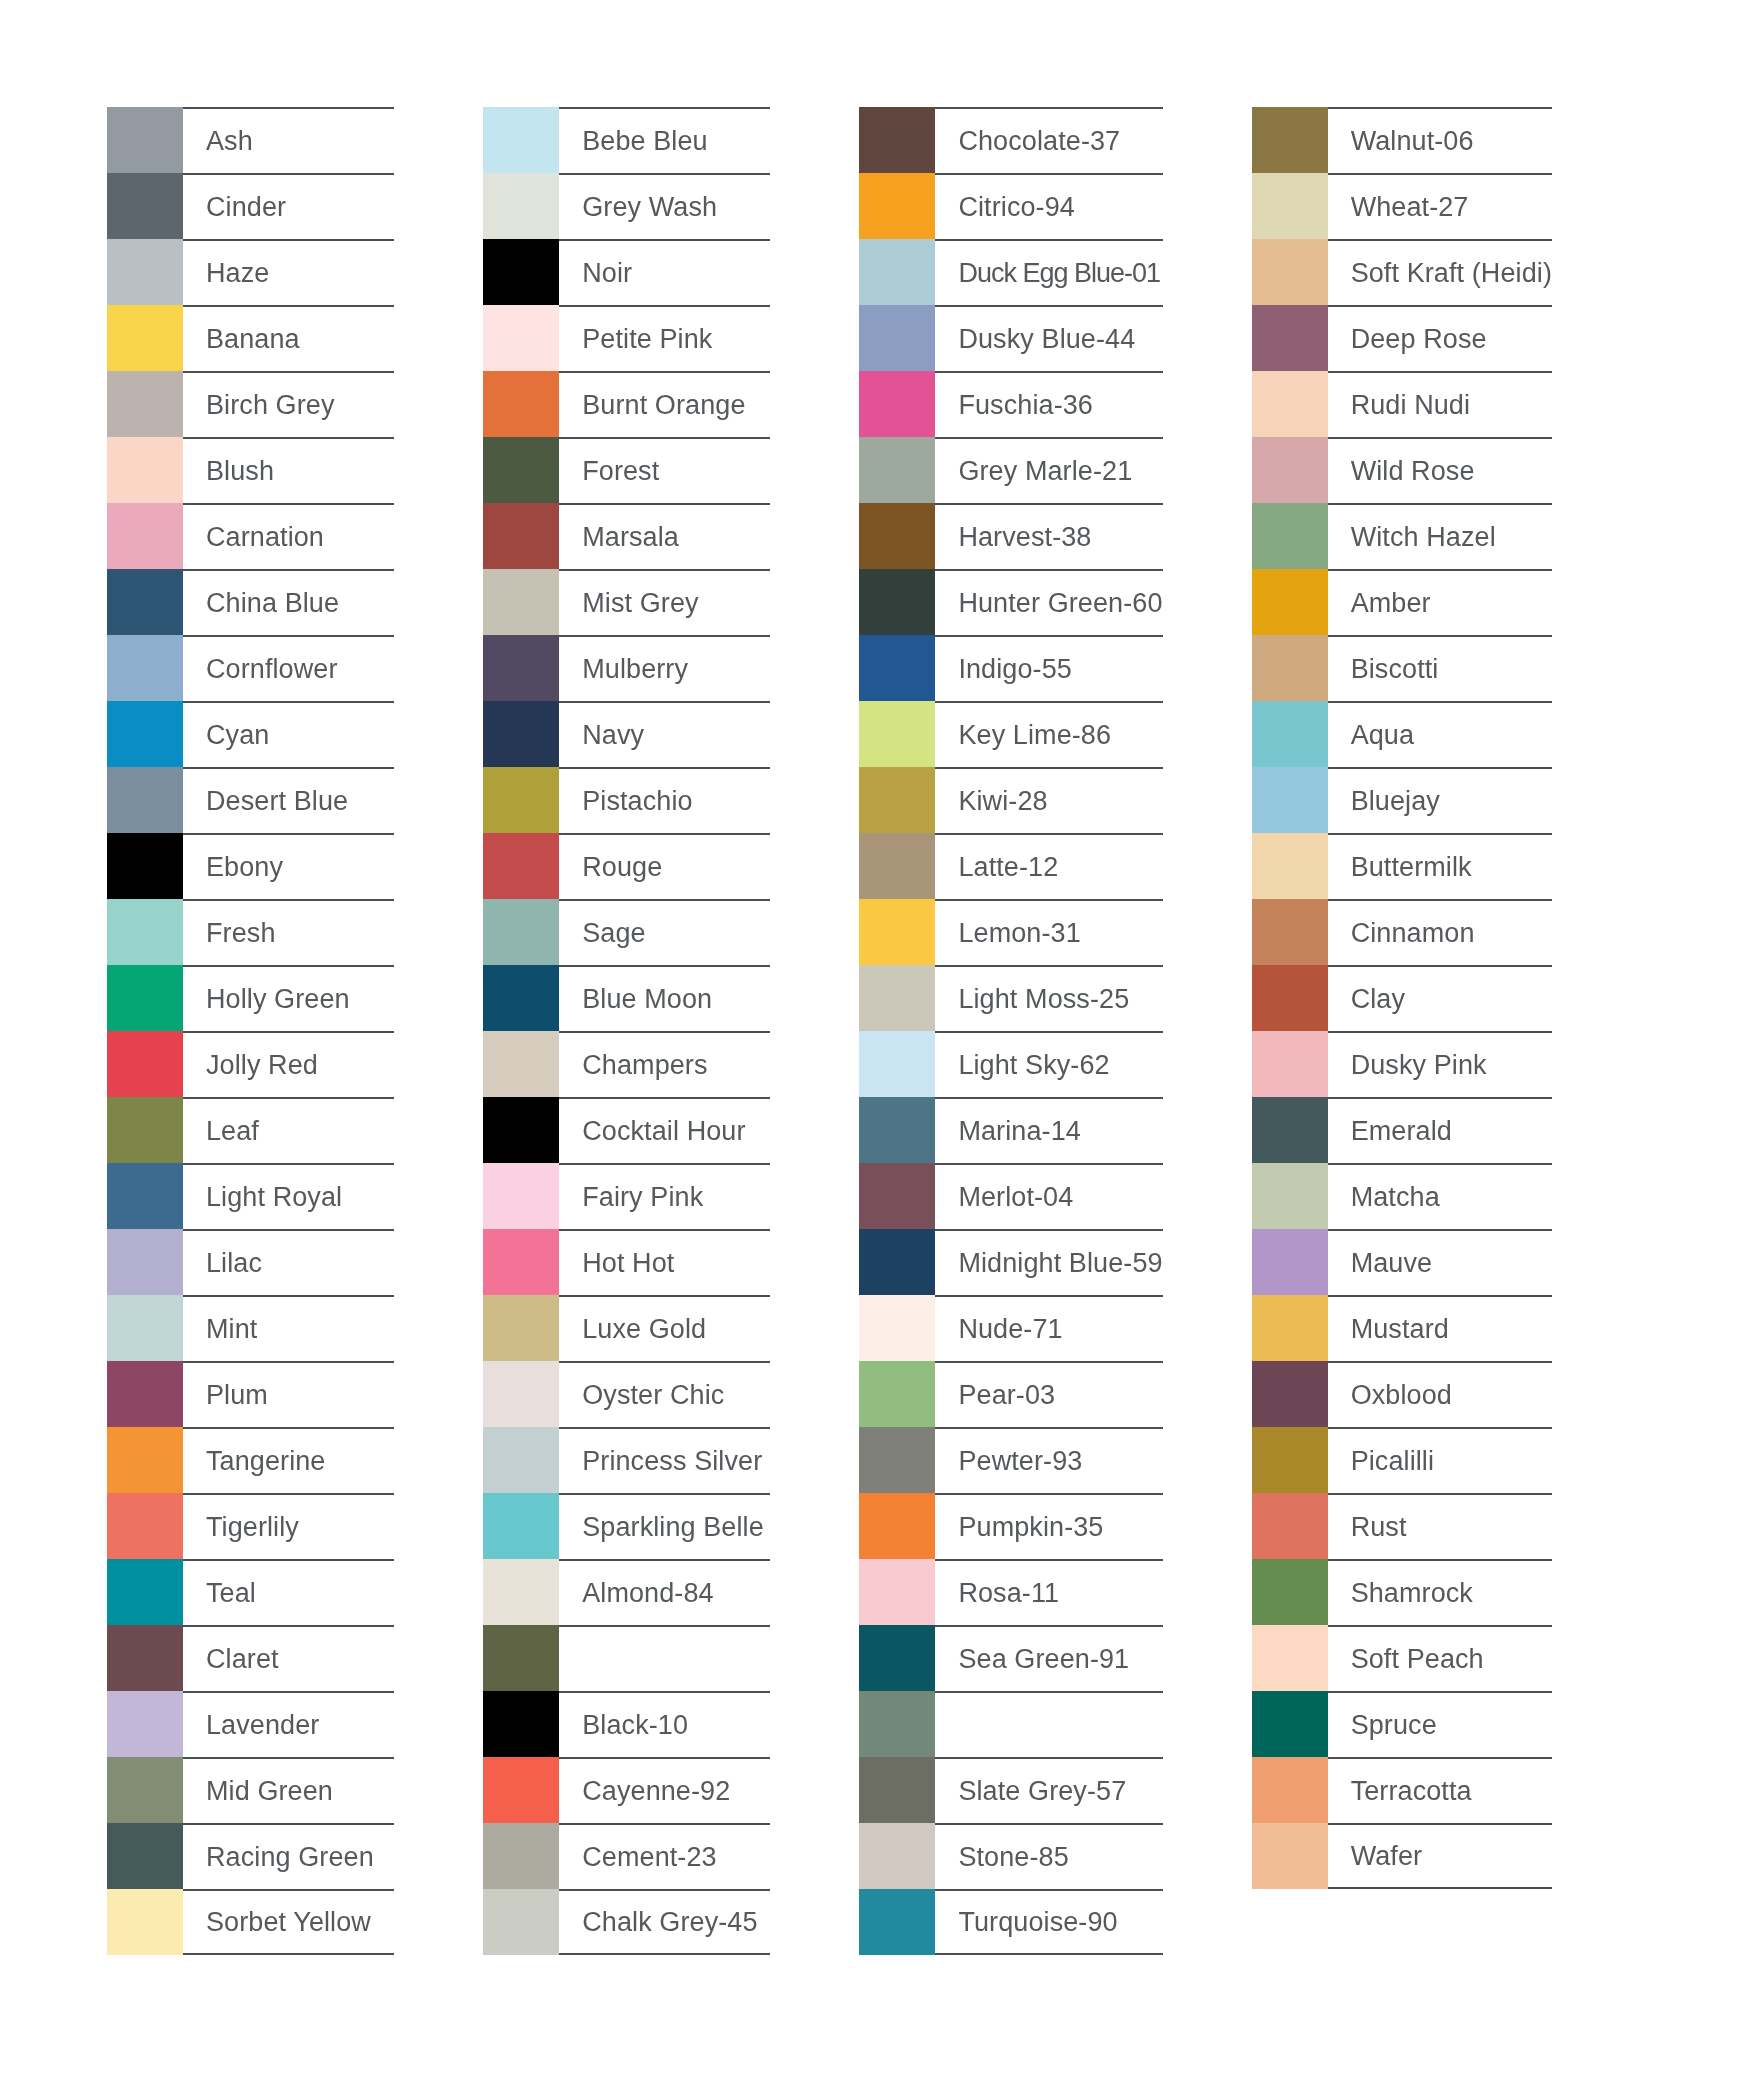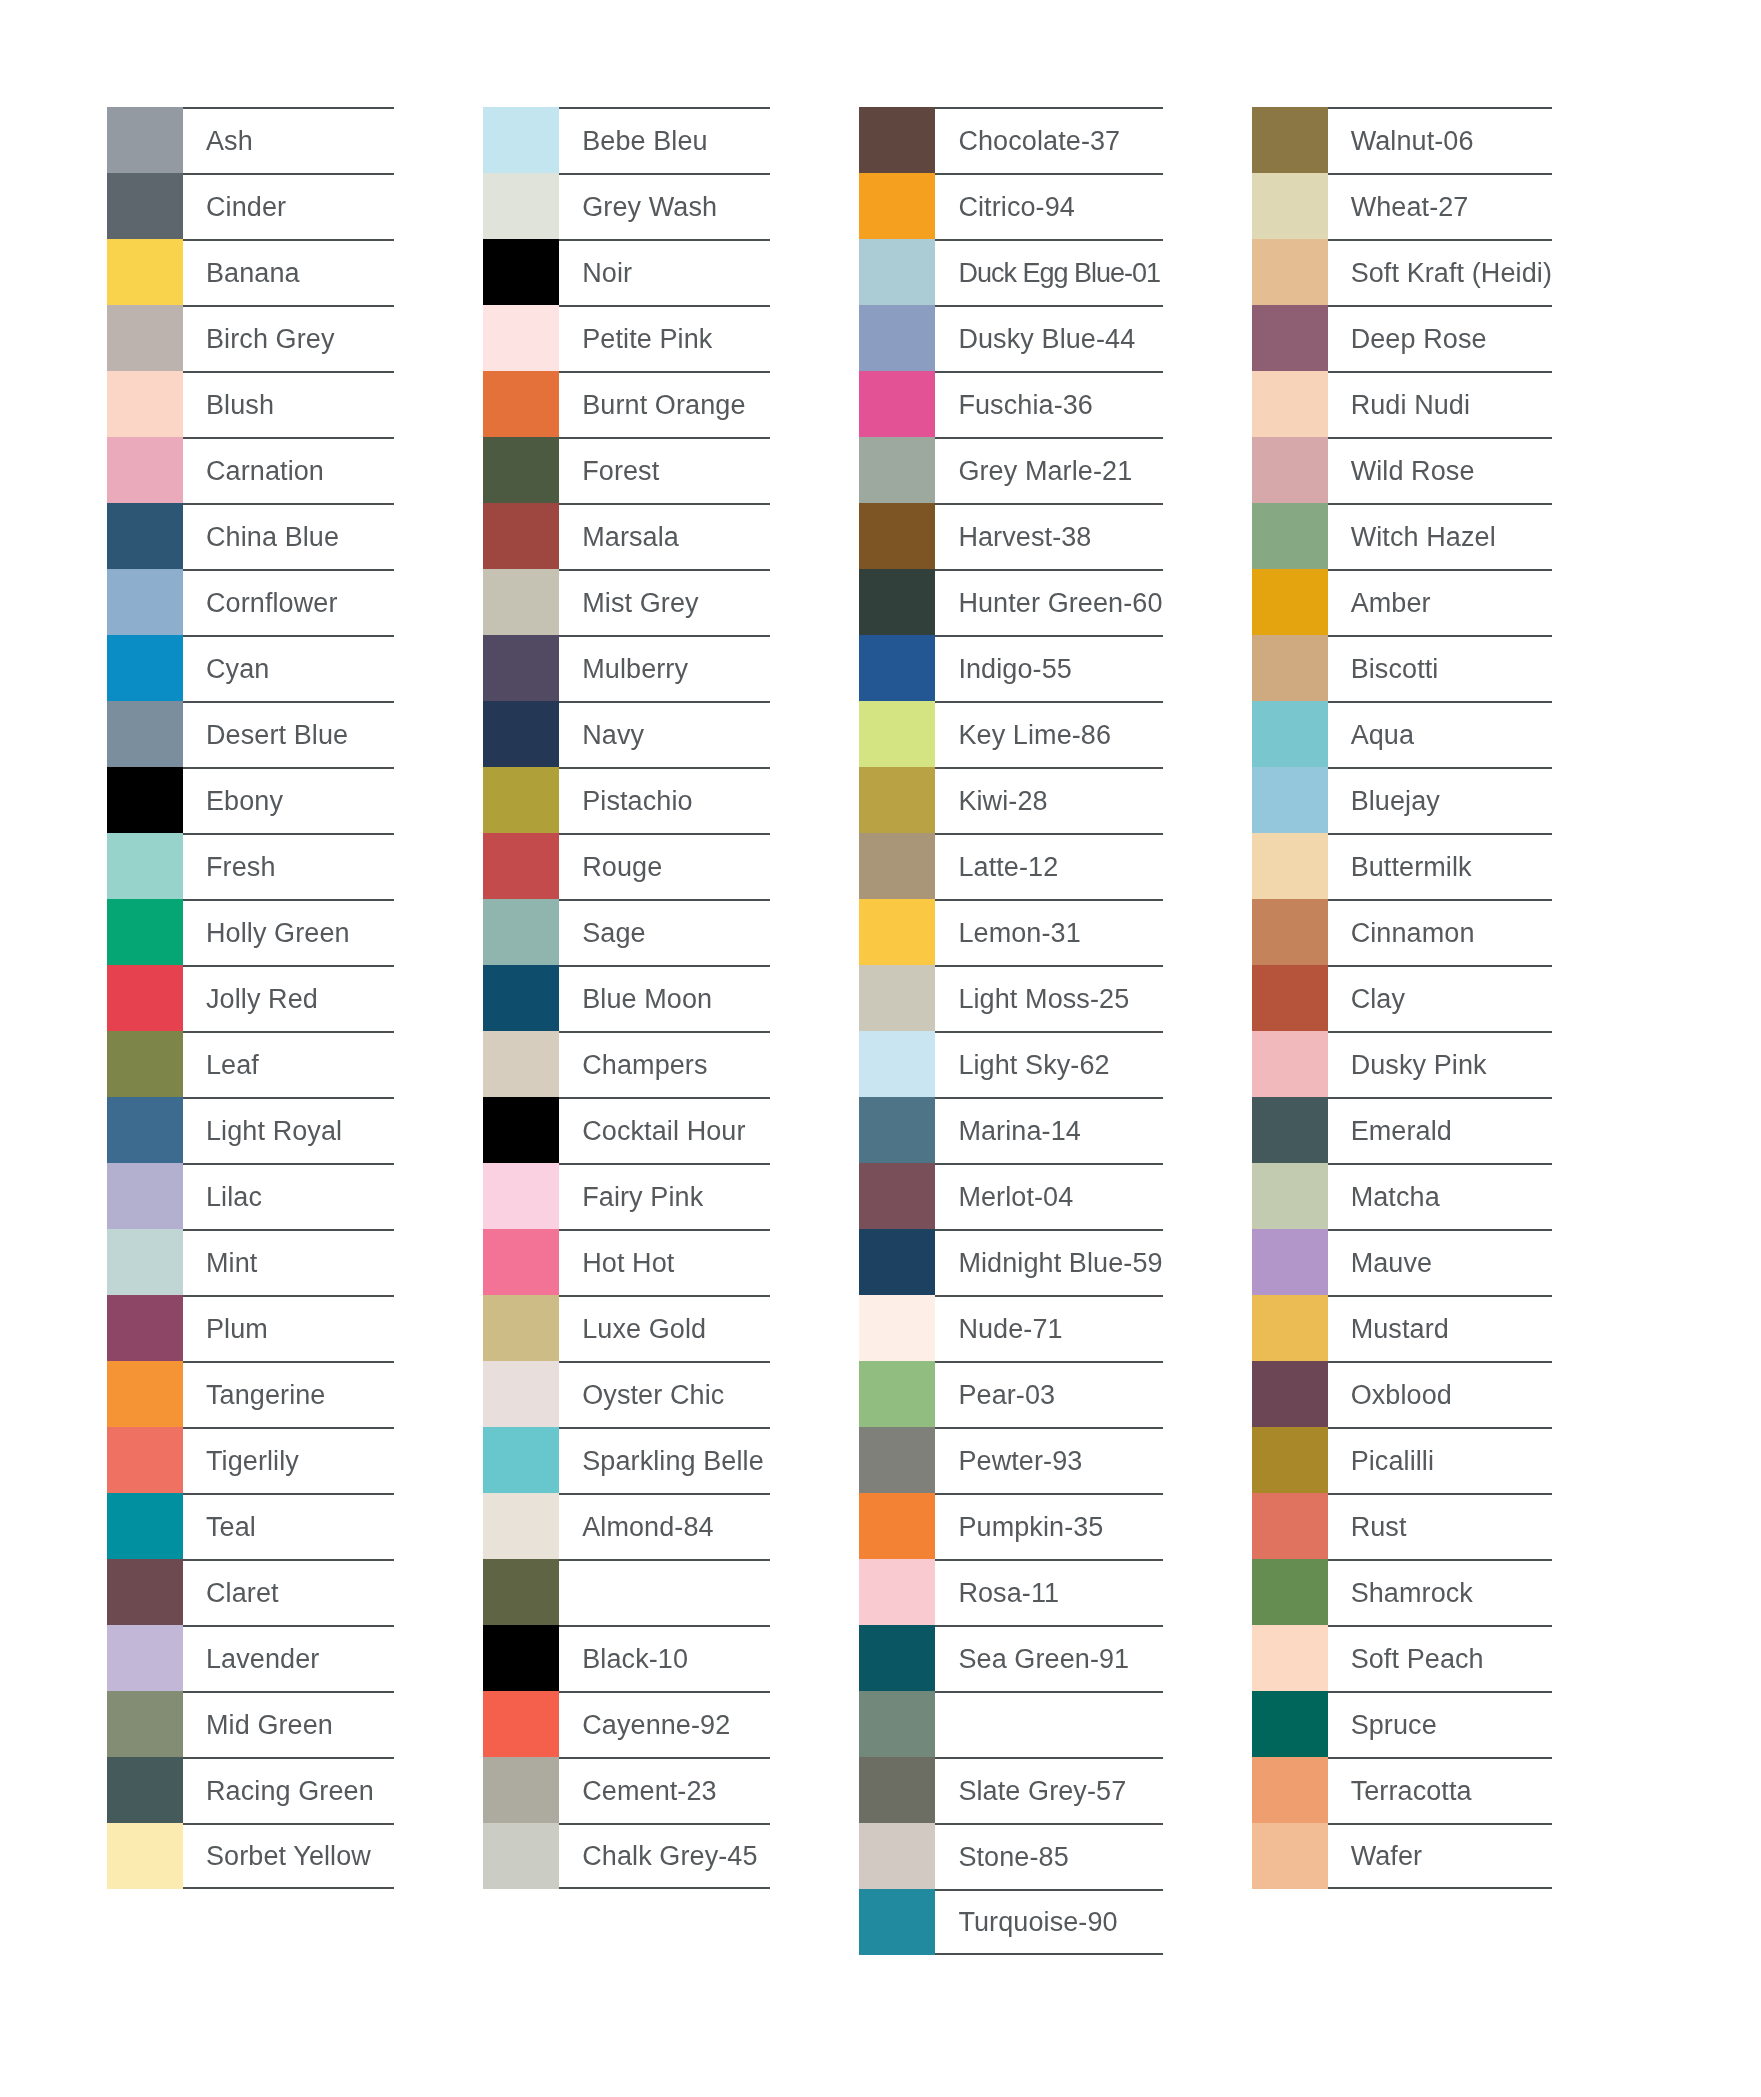--- a/index.html
+++ b/index.html
@@ -93,20 +93,26 @@
             <span class="swatch-label">Ash</span>
           </div>
         </div>
         <div class="swatch-row">
           <div class="swatch-chip" style="background: rgb(93, 102, 108);"></div>
           <div class="swatch-label-cell">
             <span class="swatch-label">Cinder</span>
           </div>
         </div>
         <div class="swatch-row">
+          <div class="swatch-chip" style="background: rgb(185, 191, 196);"></div>
+          <div class="swatch-label-cell">
+            <span class="swatch-label">Haze</span>
+          </div>
+        </div>
+        <div class="swatch-row">
           <div class="swatch-chip" style="background: rgb(248, 211, 75);"></div>
           <div class="swatch-label-cell">
             <span class="swatch-label">Banana</span>
           </div>
         </div>
         <div class="swatch-row">
           <div class="swatch-chip" style="background: rgb(189, 179, 174);"></div>
           <div class="swatch-label-cell">
             <span class="swatch-label">Birch Grey</span>
           </div>
@@ -362,20 +368,26 @@
         <div class="swatch-row">
           <div class="swatch-chip" style="background: rgb(205, 188, 134);"></div>
           <div class="swatch-label-cell">
             <span class="swatch-label">Luxe Gold</span>
           </div>
         </div>
         <div class="swatch-row">
           <div class="swatch-chip" style="background: rgb(232, 222, 219);"></div>
           <div class="swatch-label-cell">
             <span class="swatch-label">Oyster Chic</span>
+          </div>
+        </div>
+        <div class="swatch-row">
+          <div class="swatch-chip" style="background: rgb(195, 208, 210);"></div>
+          <div class="swatch-label-cell">
+            <span class="swatch-label">Princess Silver</span>
           </div>
         </div>
         <div class="swatch-row">
           <div class="swatch-chip" style="background: rgb(104, 199, 205);"></div>
           <div class="swatch-label-cell">
             <span class="swatch-label">Sparkling Belle</span>
           </div>
         </div>
         <div class="swatch-row">
           <div class="swatch-chip" style="background: rgb(233, 226, 217);"></div>

